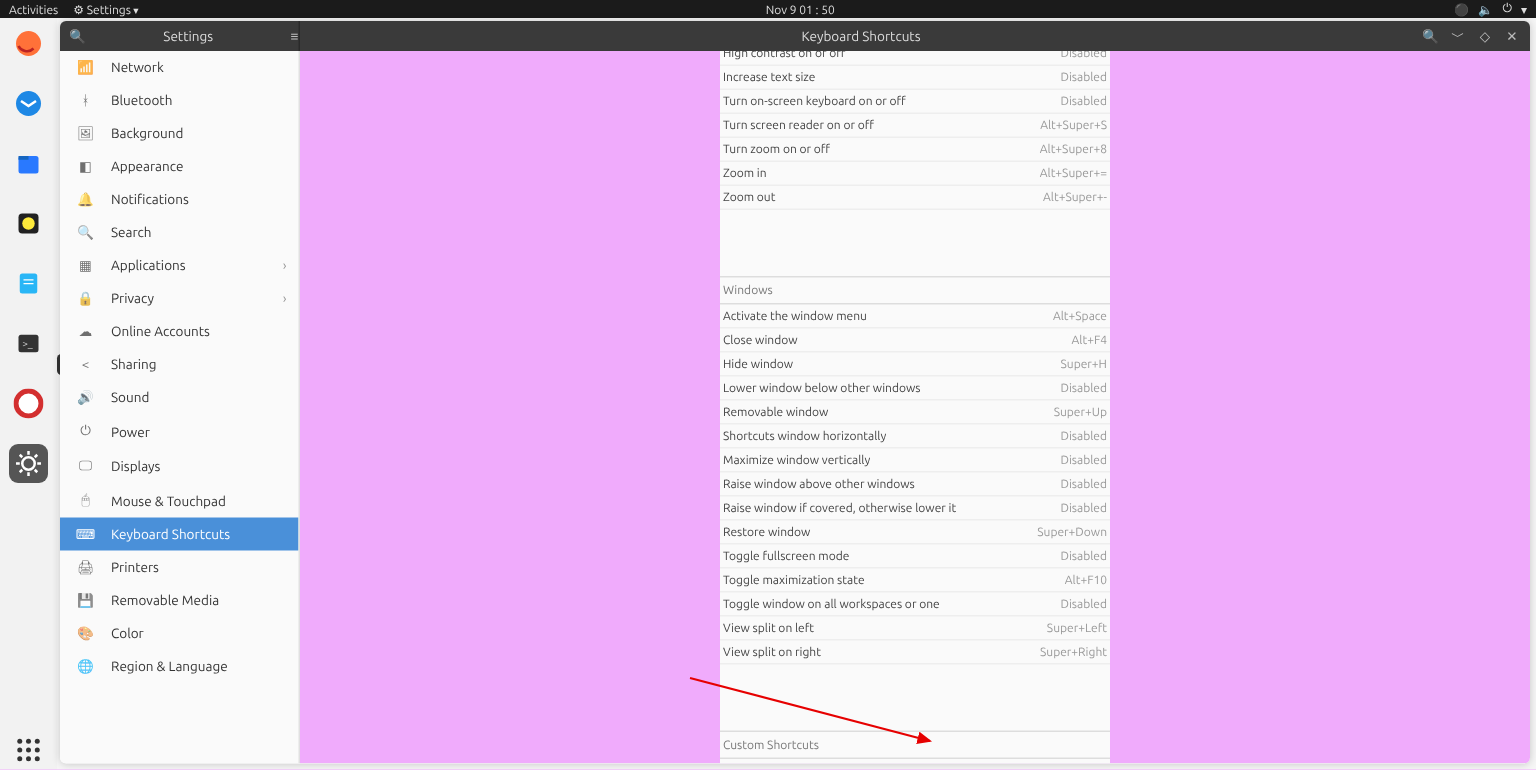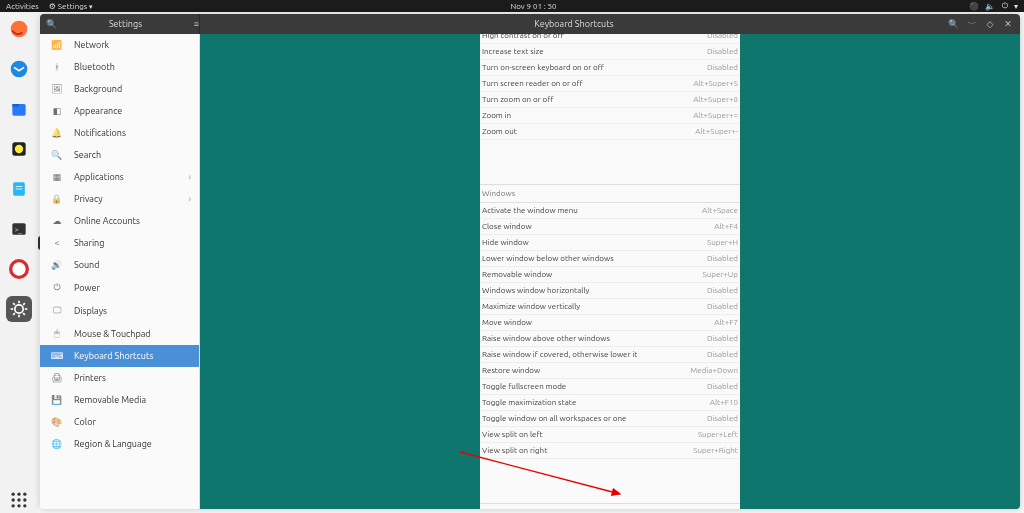--- a/index.html
+++ b/index.html
@@ -34,21 +34,21 @@
   .tb-right .ic{width:12px;height:12px;display:inline-flex;align-items:center;justify-content:center;opacity:.8;}
 
   .body{flex:1;display:flex;overflow:hidden;}
   .sidebar{width:160px;background:#fafafa;border-right:1px solid #e0e0e0;overflow-y:auto;}
   .sb-row{display:flex;align-items:center;gap:10px;padding:6px 10px;font-size:9px;color:#333;cursor:pointer;position:relative;}
   .sb-row.active{background:#4a90d9;color:#fff;}
   .sb-row .ic{width:14px;display:inline-flex;justify-content:center;opacity:.7;}
   .sb-row.active .ic{opacity:1;}
   .sb-row .chev{position:absolute;right:8px;opacity:.5;}
 
-  .content{flex:1;position:relative;overflow:hidden;background:#0f766e;}
+  .content{flex:1;position:relative;overflow:hidden;background:#f0abfc;}
   .panel{position:absolute;left:50%;transform:translateX(-50%);top:0;width:260px;background:#fafafa;font-size:8px;color:#444;}
   .section-head{font-size:8px;color:#777;padding:4px 2px;border-bottom:1px solid #ddd;border-top:1px solid #ddd;margin-top:44px;}
   .row{display:flex;justify-content:space-between;align-items:center;padding:3px 2px;border-bottom:1px solid #eee;cursor:pointer;}
   .row .label{color:#444;}
   .row .binding{color:#999;}
   .addrow{text-align:center;padding:3px 0;border:1px solid #eee;color:#888;cursor:pointer;}
 
   
   .arrow{position:absolute;left:260px;top:418px;pointer-events:none;}
   .arrow svg{overflow:visible;}
@@ -294,42 +294,38 @@
           </div>
           <div class="row">
             <span class="label">Lower window below other windows</span>
             <span class="binding">Disabled</span>
           </div>
           <div class="row">
             <span class="label">Removable window</span>
             <span class="binding">Super+Up</span>
           </div>
           <div class="row">
-            <span class="label">Windows window horizontally</span>
+            <span class="label">Shortcuts window horizontally</span>
             <span class="binding">Disabled</span>
           </div>
           <div class="row">
             <span class="label">Maximize window vertically</span>
             <span class="binding">Disabled</span>
           </div>
           <div class="row">
-            <span class="label">Move window</span>
-            <span class="binding">Alt+F7</span>
-          </div>
-          <div class="row">
             <span class="label">Raise window above other windows</span>
             <span class="binding">Disabled</span>
           </div>
           <div class="row">
             <span class="label">Raise window if covered, otherwise lower it</span>
             <span class="binding">Disabled</span>
           </div>
           <div class="row">
             <span class="label">Restore window</span>
-            <span class="binding">Media+Down</span>
+            <span class="binding">Super+Down</span>
           </div>
           <div class="row">
             <span class="label">Toggle fullscreen mode</span>
             <span class="binding">Disabled</span>
           </div>
           <div class="row">
             <span class="label">Toggle maximization state</span>
             <span class="binding">Alt+F10</span>
           </div>
           <div class="row">

